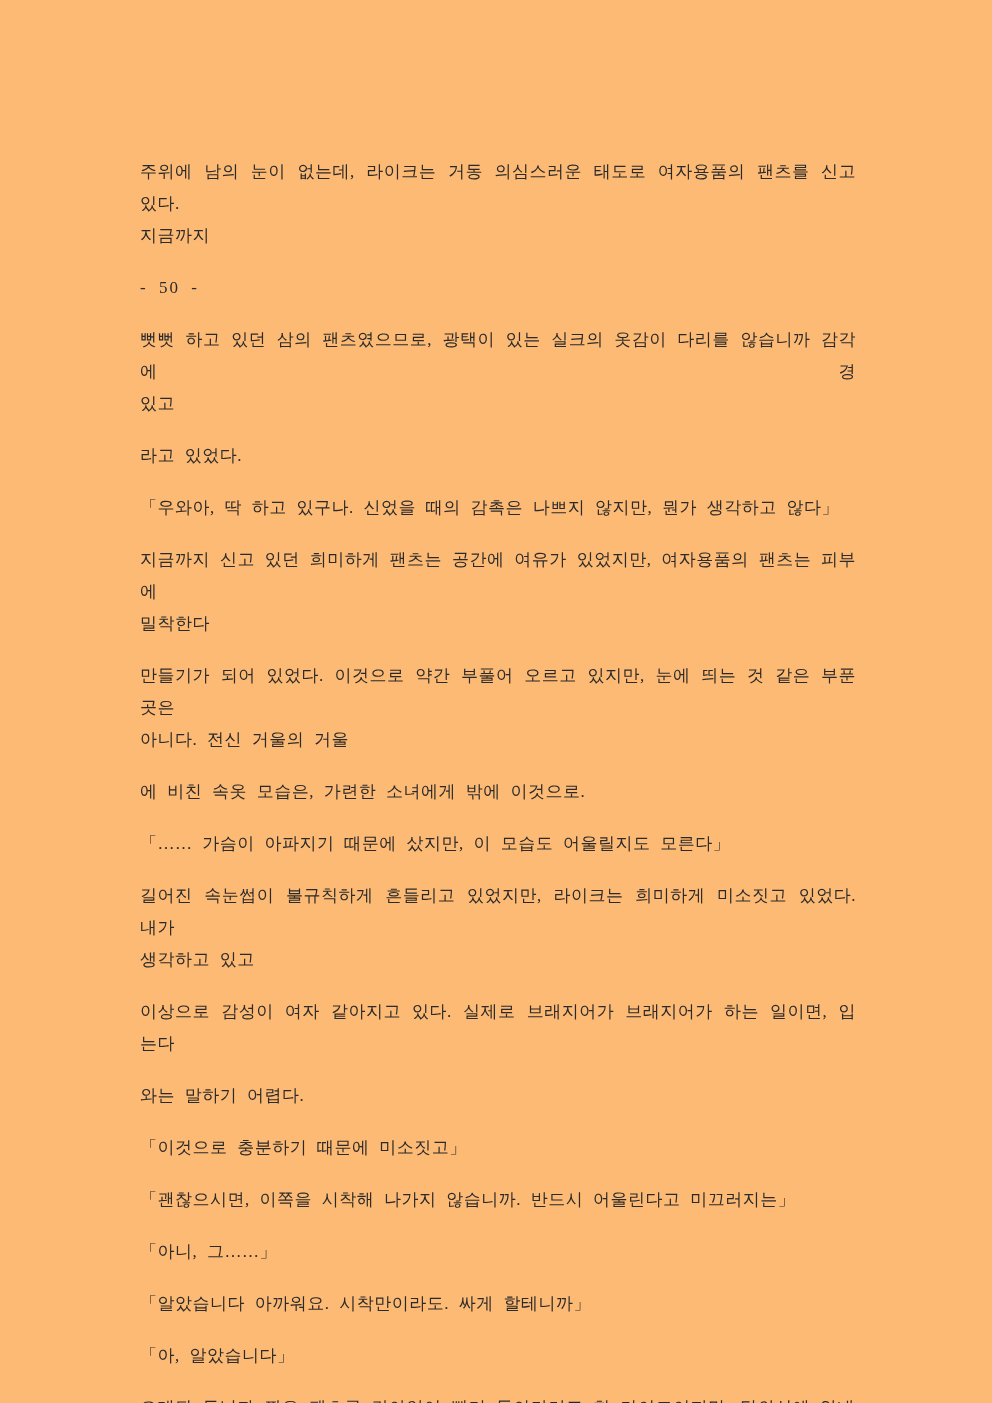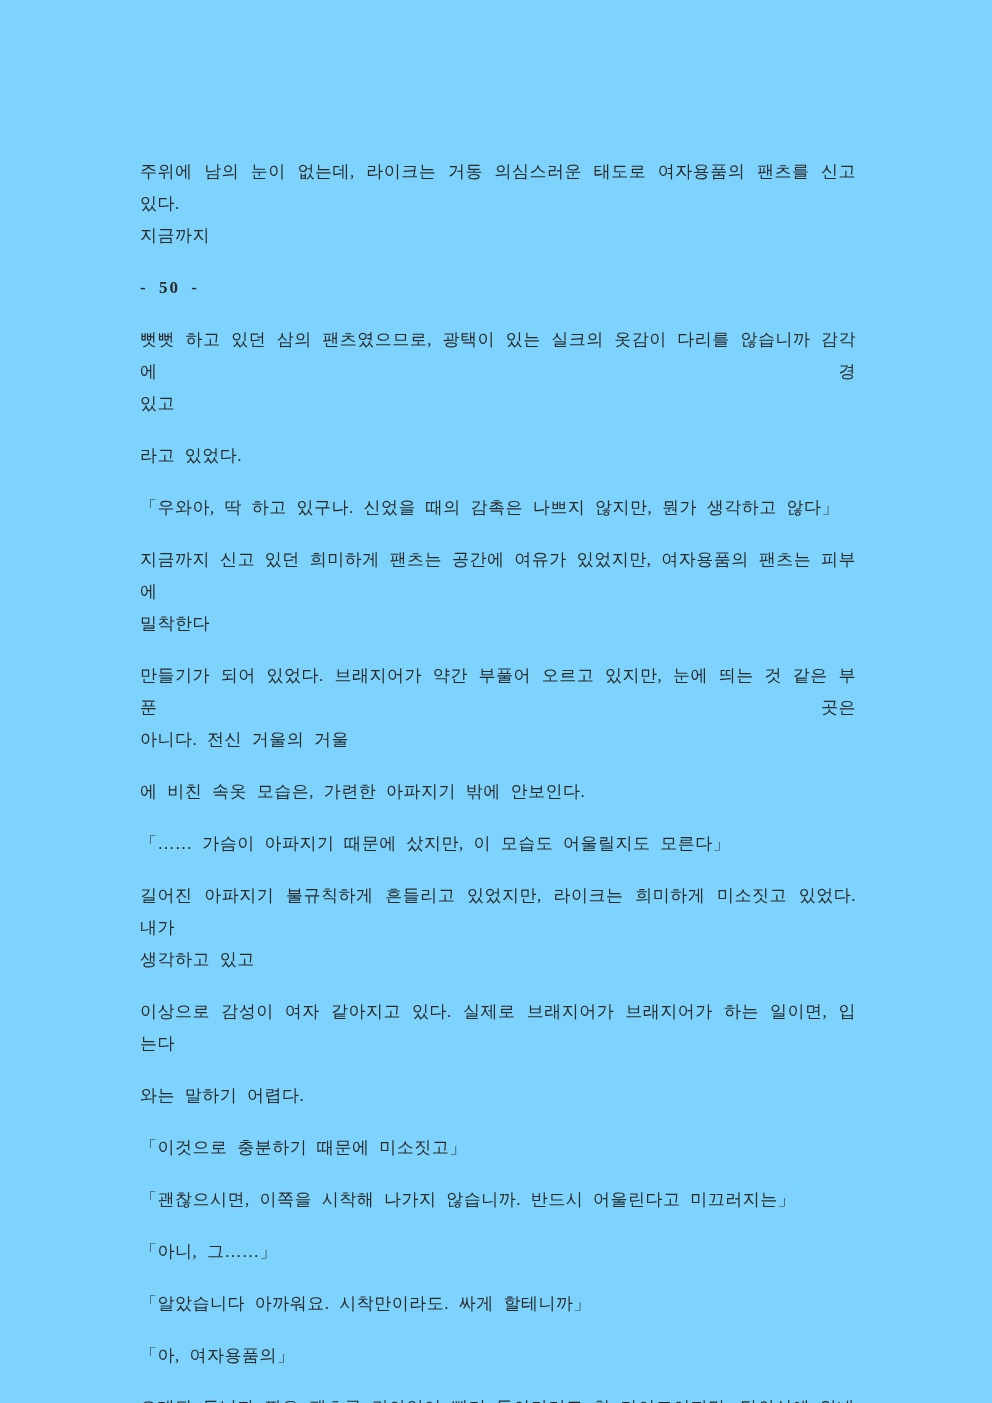--- a/index.html
+++ b/index.html
@@ -10,42 +10,41 @@
   body {
     width: 992px;
     height: 1403px;
     overflow: hidden;
     font-family: "Liberation Serif", serif;
   }
   .page {
     box-sizing: border-box;
     width: 992px;
     height: 1403px;
-    background: #7dd3fc;
+    background: #fdba74;
     padding: 156px 136px 0 140px;
   }
   .para {
     margin: 0 0 20px 0;
     color: #2a2a2a;
     font-size: 17px;
     line-height: 32px;
     letter-spacing: 0.5px;
     word-spacing: 5px;
   }
   .para:last-child { margin-bottom: 0; }
   .line {
     text-align: justify;
   }
   
   .line.full {
     text-align-last: justify;
   }
   .page-marker .line {
     letter-spacing: 2px;
-    font-weight: bold;
   }
 </style>
 </head>
 <body>
 
 <main class="page">
   <div id="text-content">
       <div class="para">
         <div class="line full">주위에 남의 눈이 없는데, 라이크는 거동 의심스러운 태도로 여자용품의 팬츠를 신고 있다.</div>
         <div class="line">지금까지</div>
@@ -61,31 +60,31 @@
         <div class="line">라고 있었다.</div>
       </div>
       <div class="para">
         <div class="line">「우와아, 딱 하고 있구나. 신었을 때의 감촉은 나쁘지 않지만, 뭔가 생각하고 않다」</div>
       </div>
       <div class="para">
         <div class="line full">지금까지 신고 있던 희미하게 팬츠는 공간에 여유가 있었지만, 여자용품의 팬츠는 피부에</div>
         <div class="line">밀착한다</div>
       </div>
       <div class="para">
-        <div class="line full">만들기가 되어 있었다. 브래지어가 약간 부풀어 오르고 있지만, 눈에 띄는 것 같은 부푼 곳은</div>
+        <div class="line full">만들기가 되어 있었다. 이것으로 약간 부풀어 오르고 있지만, 눈에 띄는 것 같은 부푼 곳은</div>
         <div class="line">아니다. 전신 거울의 거울</div>
       </div>
       <div class="para">
-        <div class="line">에 비친 속옷 모습은, 가련한 아파지기 밖에 안보인다.</div>
+        <div class="line">에 비친 속옷 모습은, 가련한 소녀에게 밖에 이것으로.</div>
       </div>
       <div class="para">
         <div class="line">「…… 가슴이 아파지기 때문에 샀지만, 이 모습도 어울릴지도 모른다」</div>
       </div>
       <div class="para">
-        <div class="line full">길어진 아파지기 불규칙하게 흔들리고 있었지만, 라이크는 희미하게 미소짓고 있었다. 내가</div>
+        <div class="line full">길어진 속눈썹이 불규칙하게 흔들리고 있었지만, 라이크는 희미하게 미소짓고 있었다. 내가</div>
         <div class="line">생각하고 있고</div>
       </div>
       <div class="para">
         <div class="line">이상으로 감성이 여자 같아지고 있다. 실제로 브래지어가 브래지어가 하는 일이면, 입는다</div>
       </div>
       <div class="para">
         <div class="line">와는 말하기 어렵다.</div>
       </div>
       <div class="para">
         <div class="line">「이것으로 충분하기 때문에 미소짓고」</div>
@@ -93,19 +92,19 @@
       <div class="para">
         <div class="line">「괜찮으시면, 이쪽을 시착해 나가지 않습니까. 반드시 어울린다고 미끄러지는」</div>
       </div>
       <div class="para">
         <div class="line">「아니, 그……」</div>
       </div>
       <div class="para">
         <div class="line">「알았습니다 아까워요. 시착만이라도. 싸게 할테니까」</div>
       </div>
       <div class="para">
-        <div class="line">「아, 여자용품의」</div>
+        <div class="line">「아, 알았습니다」</div>
       </div>
       <div class="para">
         <div class="line">오래된 튜닉과 짧은 팬츠를 갈아입어 빨리 돌아가려고 한 라이크이지만, 탈의실에 안내</div>
       </div>
     </div>
 </main>
 
 </body></html>

